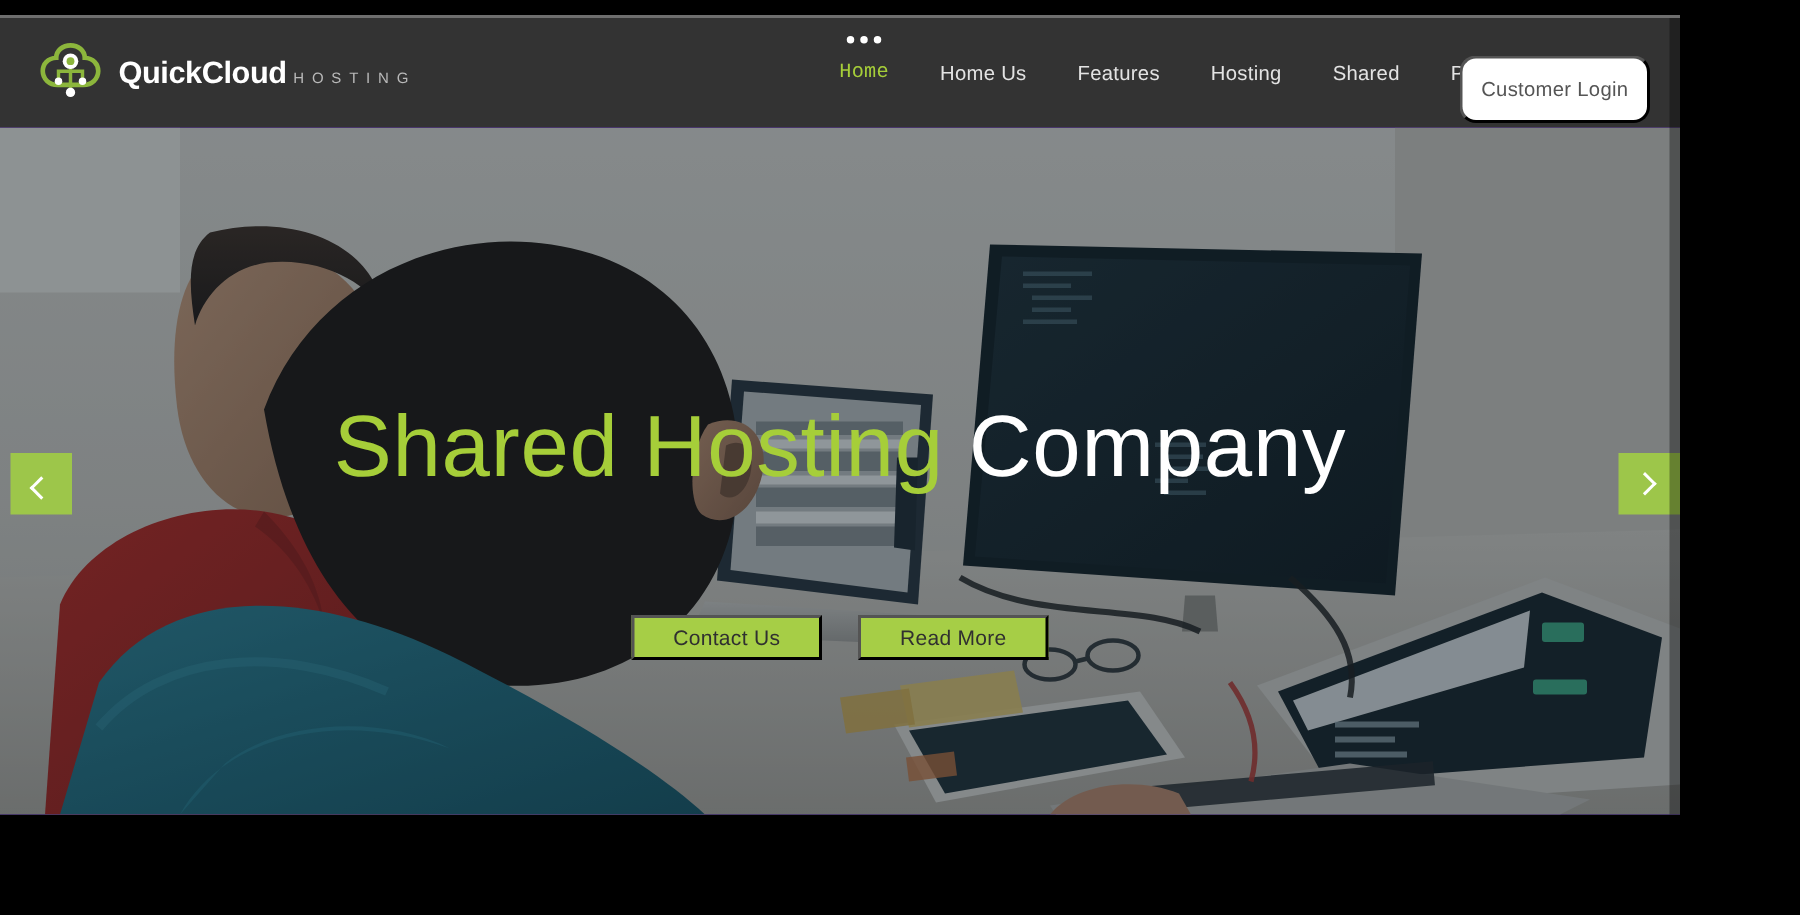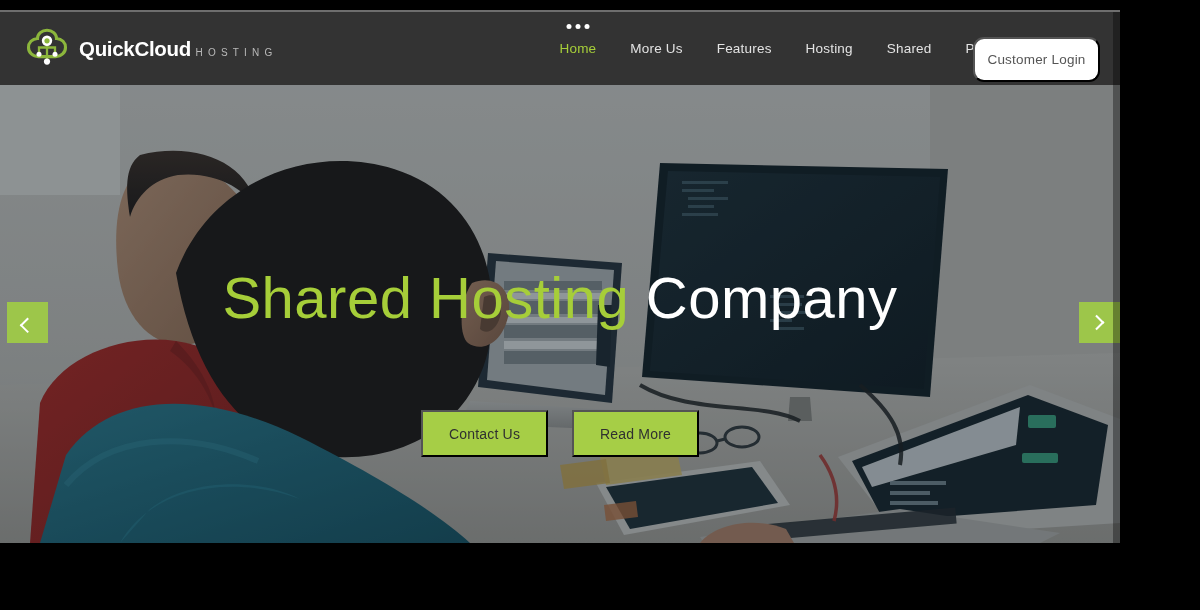--- a/index.html
+++ b/index.html
@@ -85,21 +85,21 @@
   }
   .nav-item {
     position: relative;
     padding: 0 17px;
     font-size: 13.5px;
     color: #e3e3e3;
     letter-spacing: 0.2px;
     white-space: nowrap;
     cursor: pointer;
   }
-  .nav-item.active { color: #a6ce39; }
+  .nav-item.active { color: #a6ce39; font-family: Liberation Mono, monospace; }
   #nav-dots {
     position: absolute;
     top: -17px;
     left: 50%;
     transform: translateX(-50%);
     display: flex;
     gap: 4px;
   }
   #nav-dots i {
     display: block;
@@ -175,21 +175,21 @@
   }
   #hero-buttons {
     position: absolute;
     top: 325px;
     width: 100%;
     display: flex;
     justify-content: center;
     gap: 24px;
   }
   .hero-btn {
-    width: 127px; height: 47px;
+    width: 127px; height: 30px;
     background: #a6ce46;
     color: #303030;
     font-size: 14px;
     display: flex;
     align-items: center;
     justify-content: center;
     cursor: pointer;
     letter-spacing: 0.2px;
   }
 
@@ -259,21 +259,21 @@
 
       <nav id="nav-links">
         <a class="nav-item active">
           <span id="nav-dots">
               <i></i>
               <i></i>
               <i></i>
             </span>
           <span>Home</span>
         </a>
-        <a class="nav-item">More Us</a>
+        <a class="nav-item">Home Us</a>
         <a class="nav-item">Features</a>
         <a class="nav-item">Hosting</a>
         <a class="nav-item">Shared</a>
         <a class="nav-item">Pricing</a>
         <a class="nav-item">Contact</a>
       </nav>
 
       <button id="login-btn">Customer Login</button>
     </header>
 

